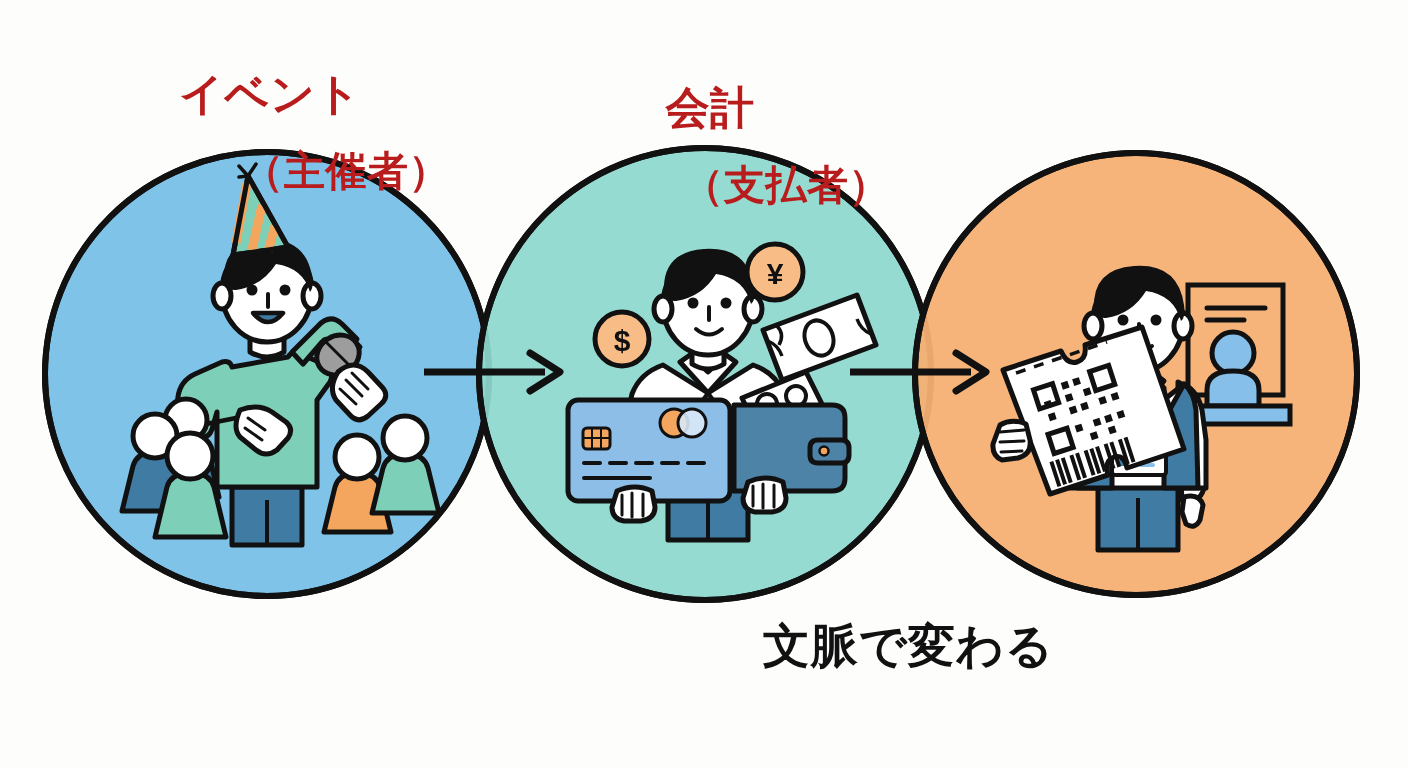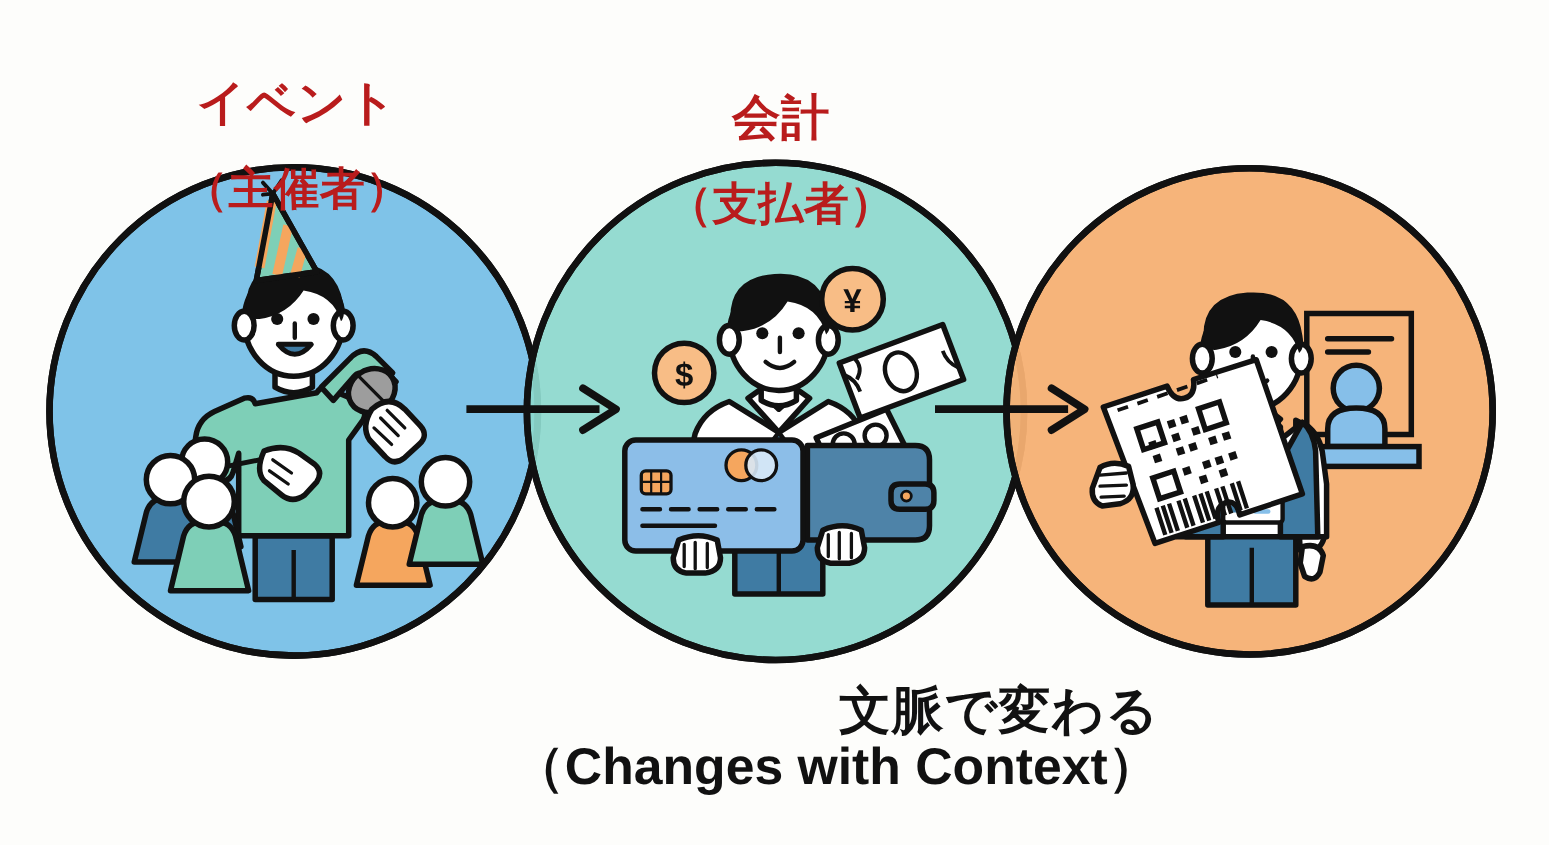--- a/index.html
+++ b/index.html
@@ -28,21 +28,21 @@
   .lbl {
     position: absolute;
     text-align: center;
     font-weight: bold;
     color: #b91c1c;
     line-height: 1.04;
     letter-spacing: 0.5px;
     white-space: pre;
   }
   .lbl .l1 { display: block; font-size: 44px; }
-  .lbl .l2 { display: block; font-size: 41px; }
+  .lbl .l2 { display: block; font-size: 41px; text-align: right; }
   #label-1 { left: 90px;  top: 38px; width: 360px; }
   #label-2 { left: 530px; top: 52px; width: 360px; }
   #label-3 { left: 960px; top: 38px; width: 360px; }
   #caption {
     position: absolute;
     left: 354px;
     top: 622px;
     width: 700px;
     text-align: right;
     font-weight: bold;
@@ -334,16 +334,15 @@
     <span class="l1">イベント</span>
     <span class="l2">（主催者）</span>
   </div>
   <div class="lbl" id="label-2">
     <span class="l1">会計</span>
     <span class="l2">（支払者）</span>
   </div>
 
   <div id="caption">
     <span class="c1">文脈で変わる</span>
-    <span class="c2">（Changes with Context）</span>
   </div>
 
 </div>
 
 </body></html>

